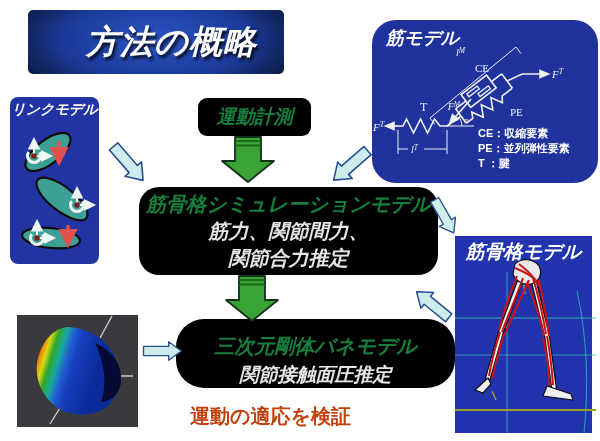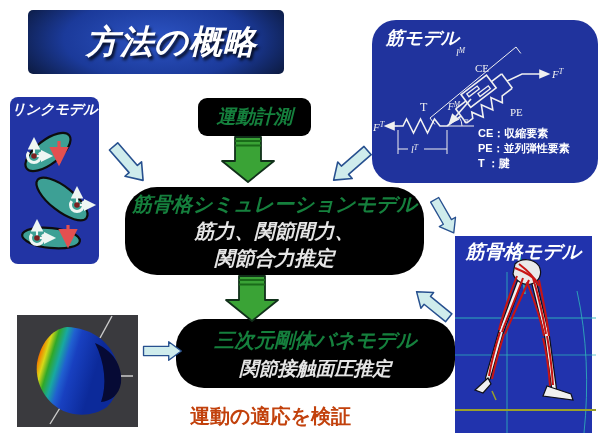--- a/index.html
+++ b/index.html
@@ -22,24 +22,24 @@
   .link-label{left:0;right:0;top:4px;text-align:center;font-size:14px;}
   .muscle-label{left:14px;top:6px;font-size:18px;}
   .skel-label{left:0;right:0;top:3px;text-align:center;font-size:19px;}
   .panel svg{position:absolute;left:0;top:0;}
 
   
   .black-box{position:absolute;background:#000;border-radius:14px;display:flex;flex-direction:column;
     align-items:center;justify-content:center;font-weight:bold;font-style:italic;text-align:center;}
   .motion-box{left:198px;top:98px;width:113px;height:38px;border-radius:9px;}
   .motion-box .yl{font-size:19px;}
-  .sim-box{left:125px;top:187px;width:299px;height:88px;border-radius:32px;}
+  .sim-box{left:139px;top:187px;width:299px;height:88px;border-radius:20px;}
   .sim-box .yl{font-size:20px;line-height:27px;}
   .sim-box .wh{font-size:20px;line-height:27px;}
-  .spring-box{left:176px;top:319px;width:279px;height:69px;border-radius:28px;}
+  .spring-box{left:176px;top:319px;width:279px;height:69px;border-radius:28px;justify-content:flex-end;}
   .spring-box .yl{font-size:20px;line-height:29px;}
   .spring-box .wh{font-size:19px;line-height:27px;}
   .yl{color:#15803d;}
   .wh{color:#e5e5e5;}
 
   
   .dome-img{position:absolute;left:17px;top:315px;width:121px;height:112px;background:#3a3a3e;}
 
   
   .footer-text{position:absolute;left:190px;top:403px;width:220px;text-align:left;

